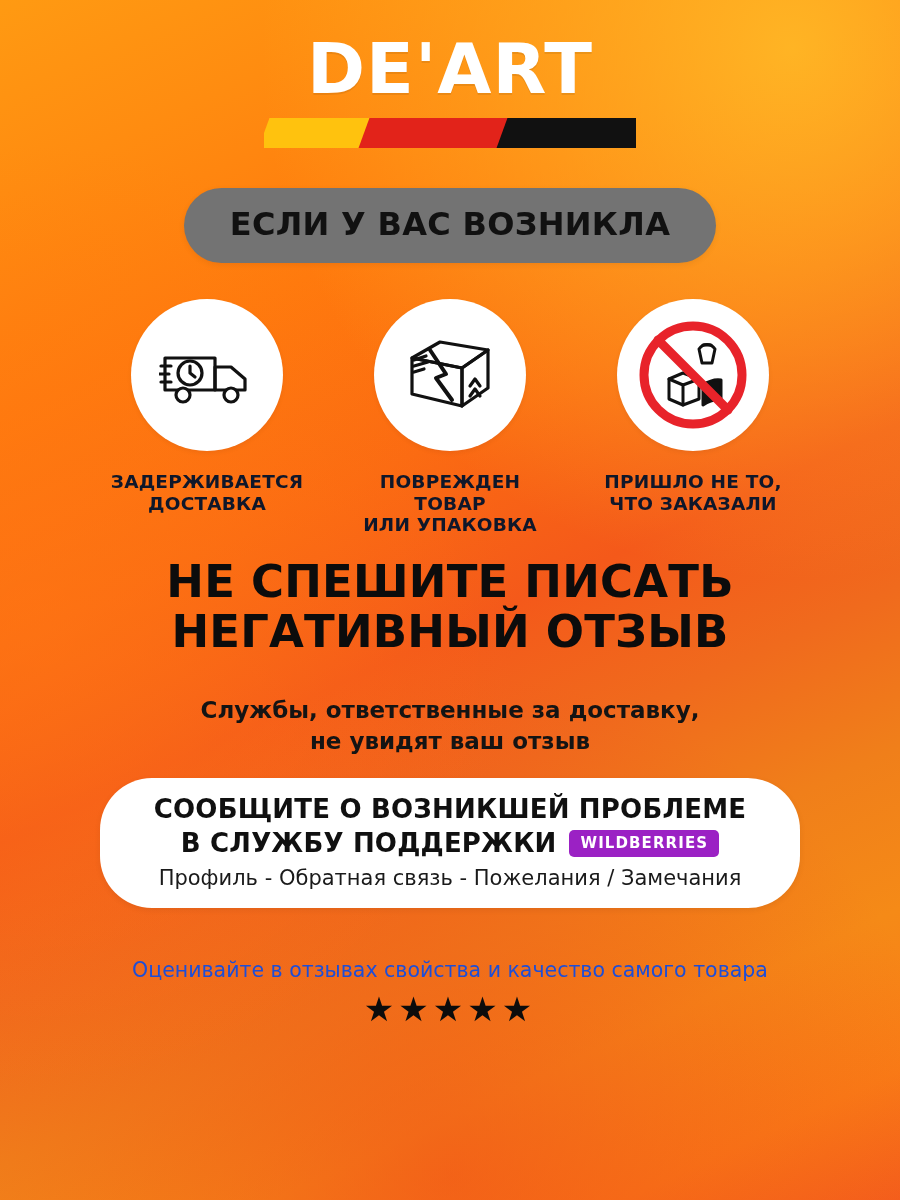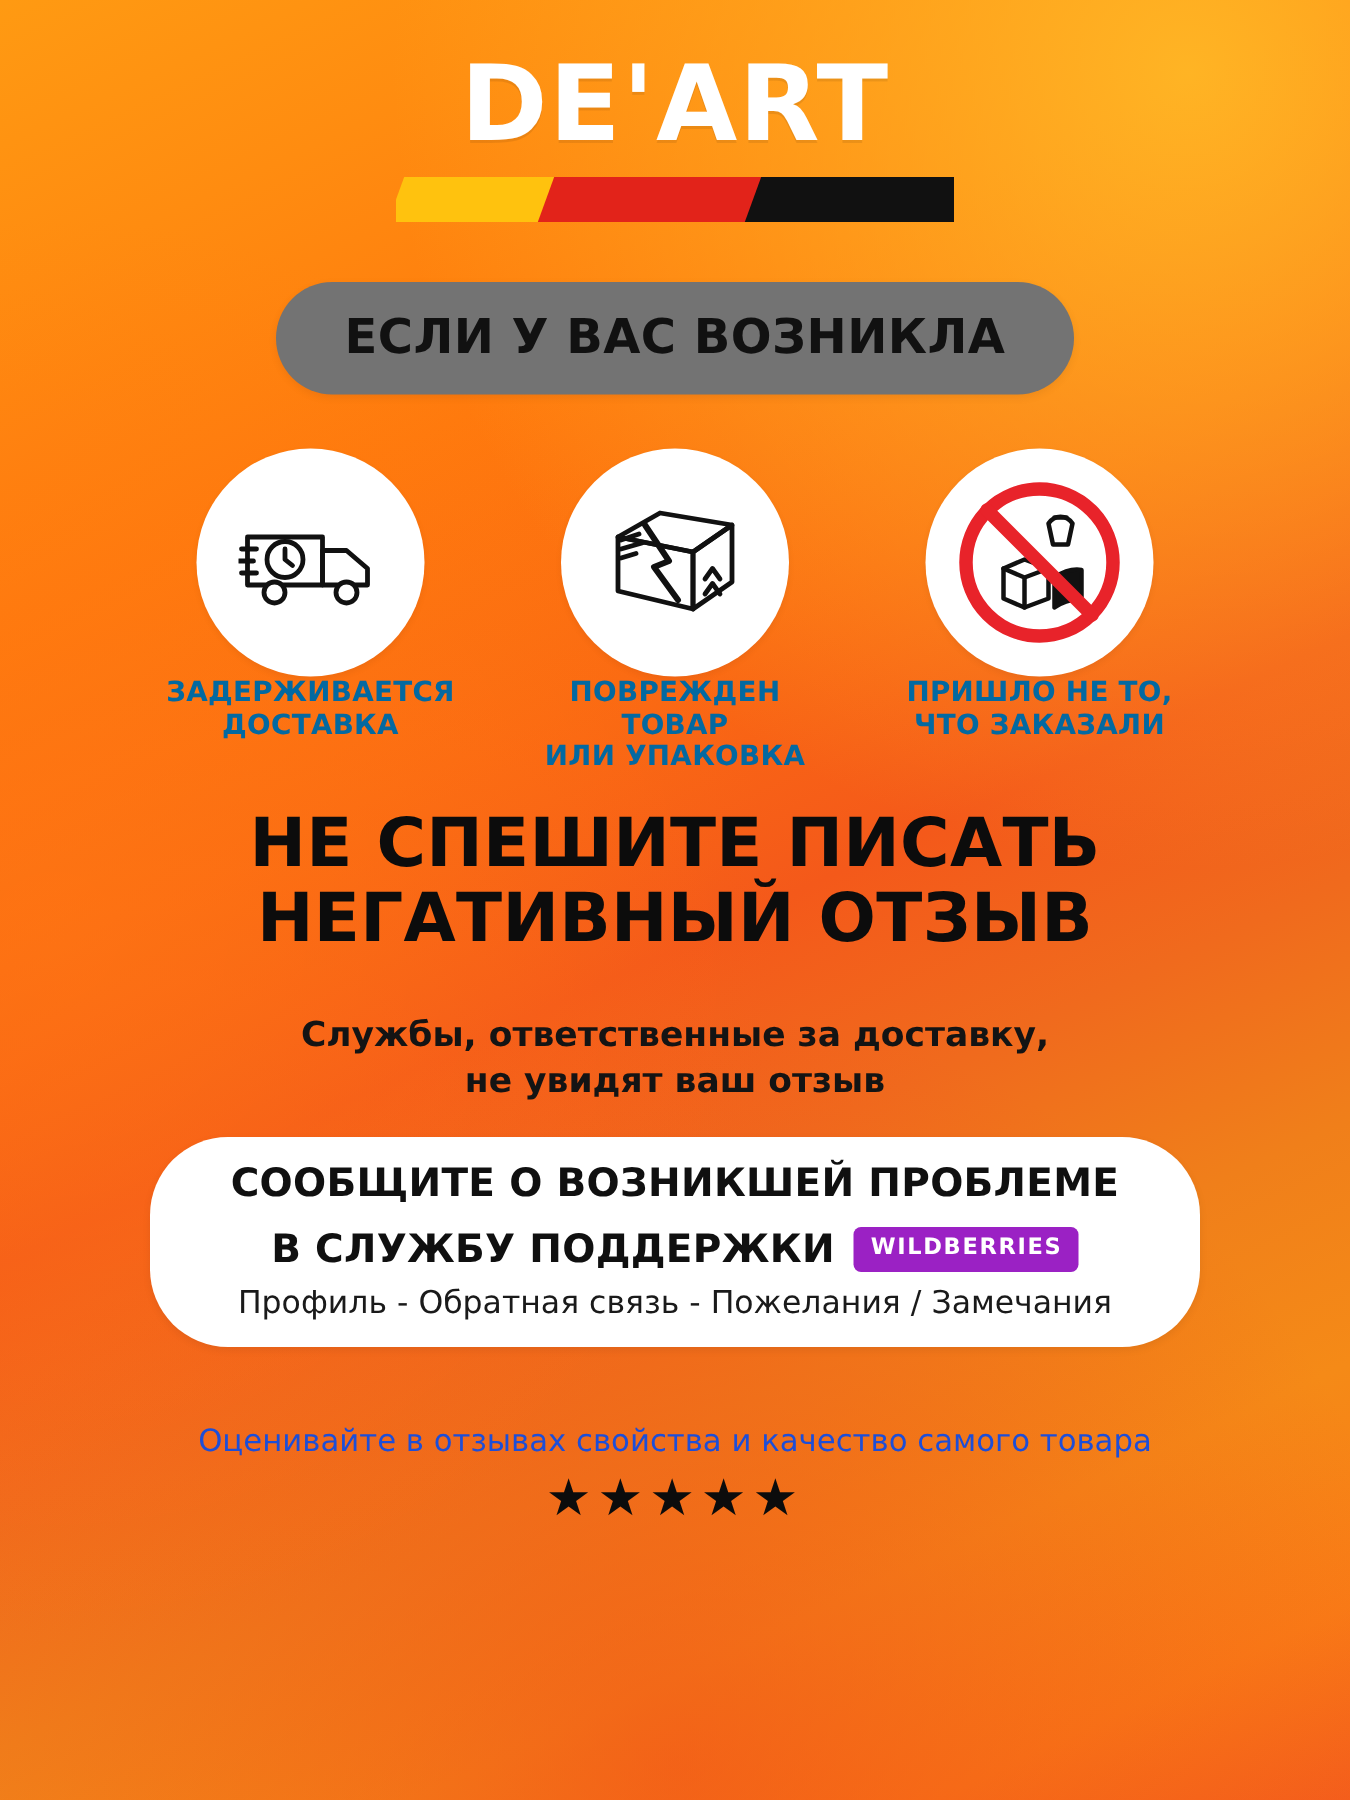--- a/index.html
+++ b/index.html
@@ -114,26 +114,26 @@
     width: 152px;
     height: 152px;
     border-radius: 50%;
     background: #ffffff;
     display: flex;
     align-items: center;
     justify-content: center;
     box-shadow: 0 2px 5px rgba(0,0,0,0.06);
   }
   .icon-caption {
-    margin-top: 0;
+    margin-top: 20px;
     font-family: "DejaVu Sans", sans-serif;
     font-weight: 700;
     font-size: 18.5px;
     line-height: 1.16;
-    color: #0369a1;
+    color: #0f172a;
     text-align: center;
     letter-spacing: 0.2px;
   }
 
   
   .big-head {
     margin-top: 22px;
     text-align: center;
   }
   .big-head div {
@@ -181,22 +181,23 @@
   }
   .support-l1 {
     font-family: "DejaVu Sans", sans-serif;
     font-weight: 700;
     font-size: 26px;
     color: #101010;
     line-height: 1.2;
     letter-spacing: 0.2px;
   }
   .support-l2 {
-    margin-top: 13px;
-    display: flex;
+    margin-top: 3px;
+    display: flex;
+    align-items: center;
     justify-content: center;
     gap: 12px;
   }
   .support-l2 .txt {
     font-family: "DejaVu Sans", sans-serif;
     font-weight: 700;
     font-size: 26px;
     color: #101010;
     letter-spacing: 0.2px;
   }

